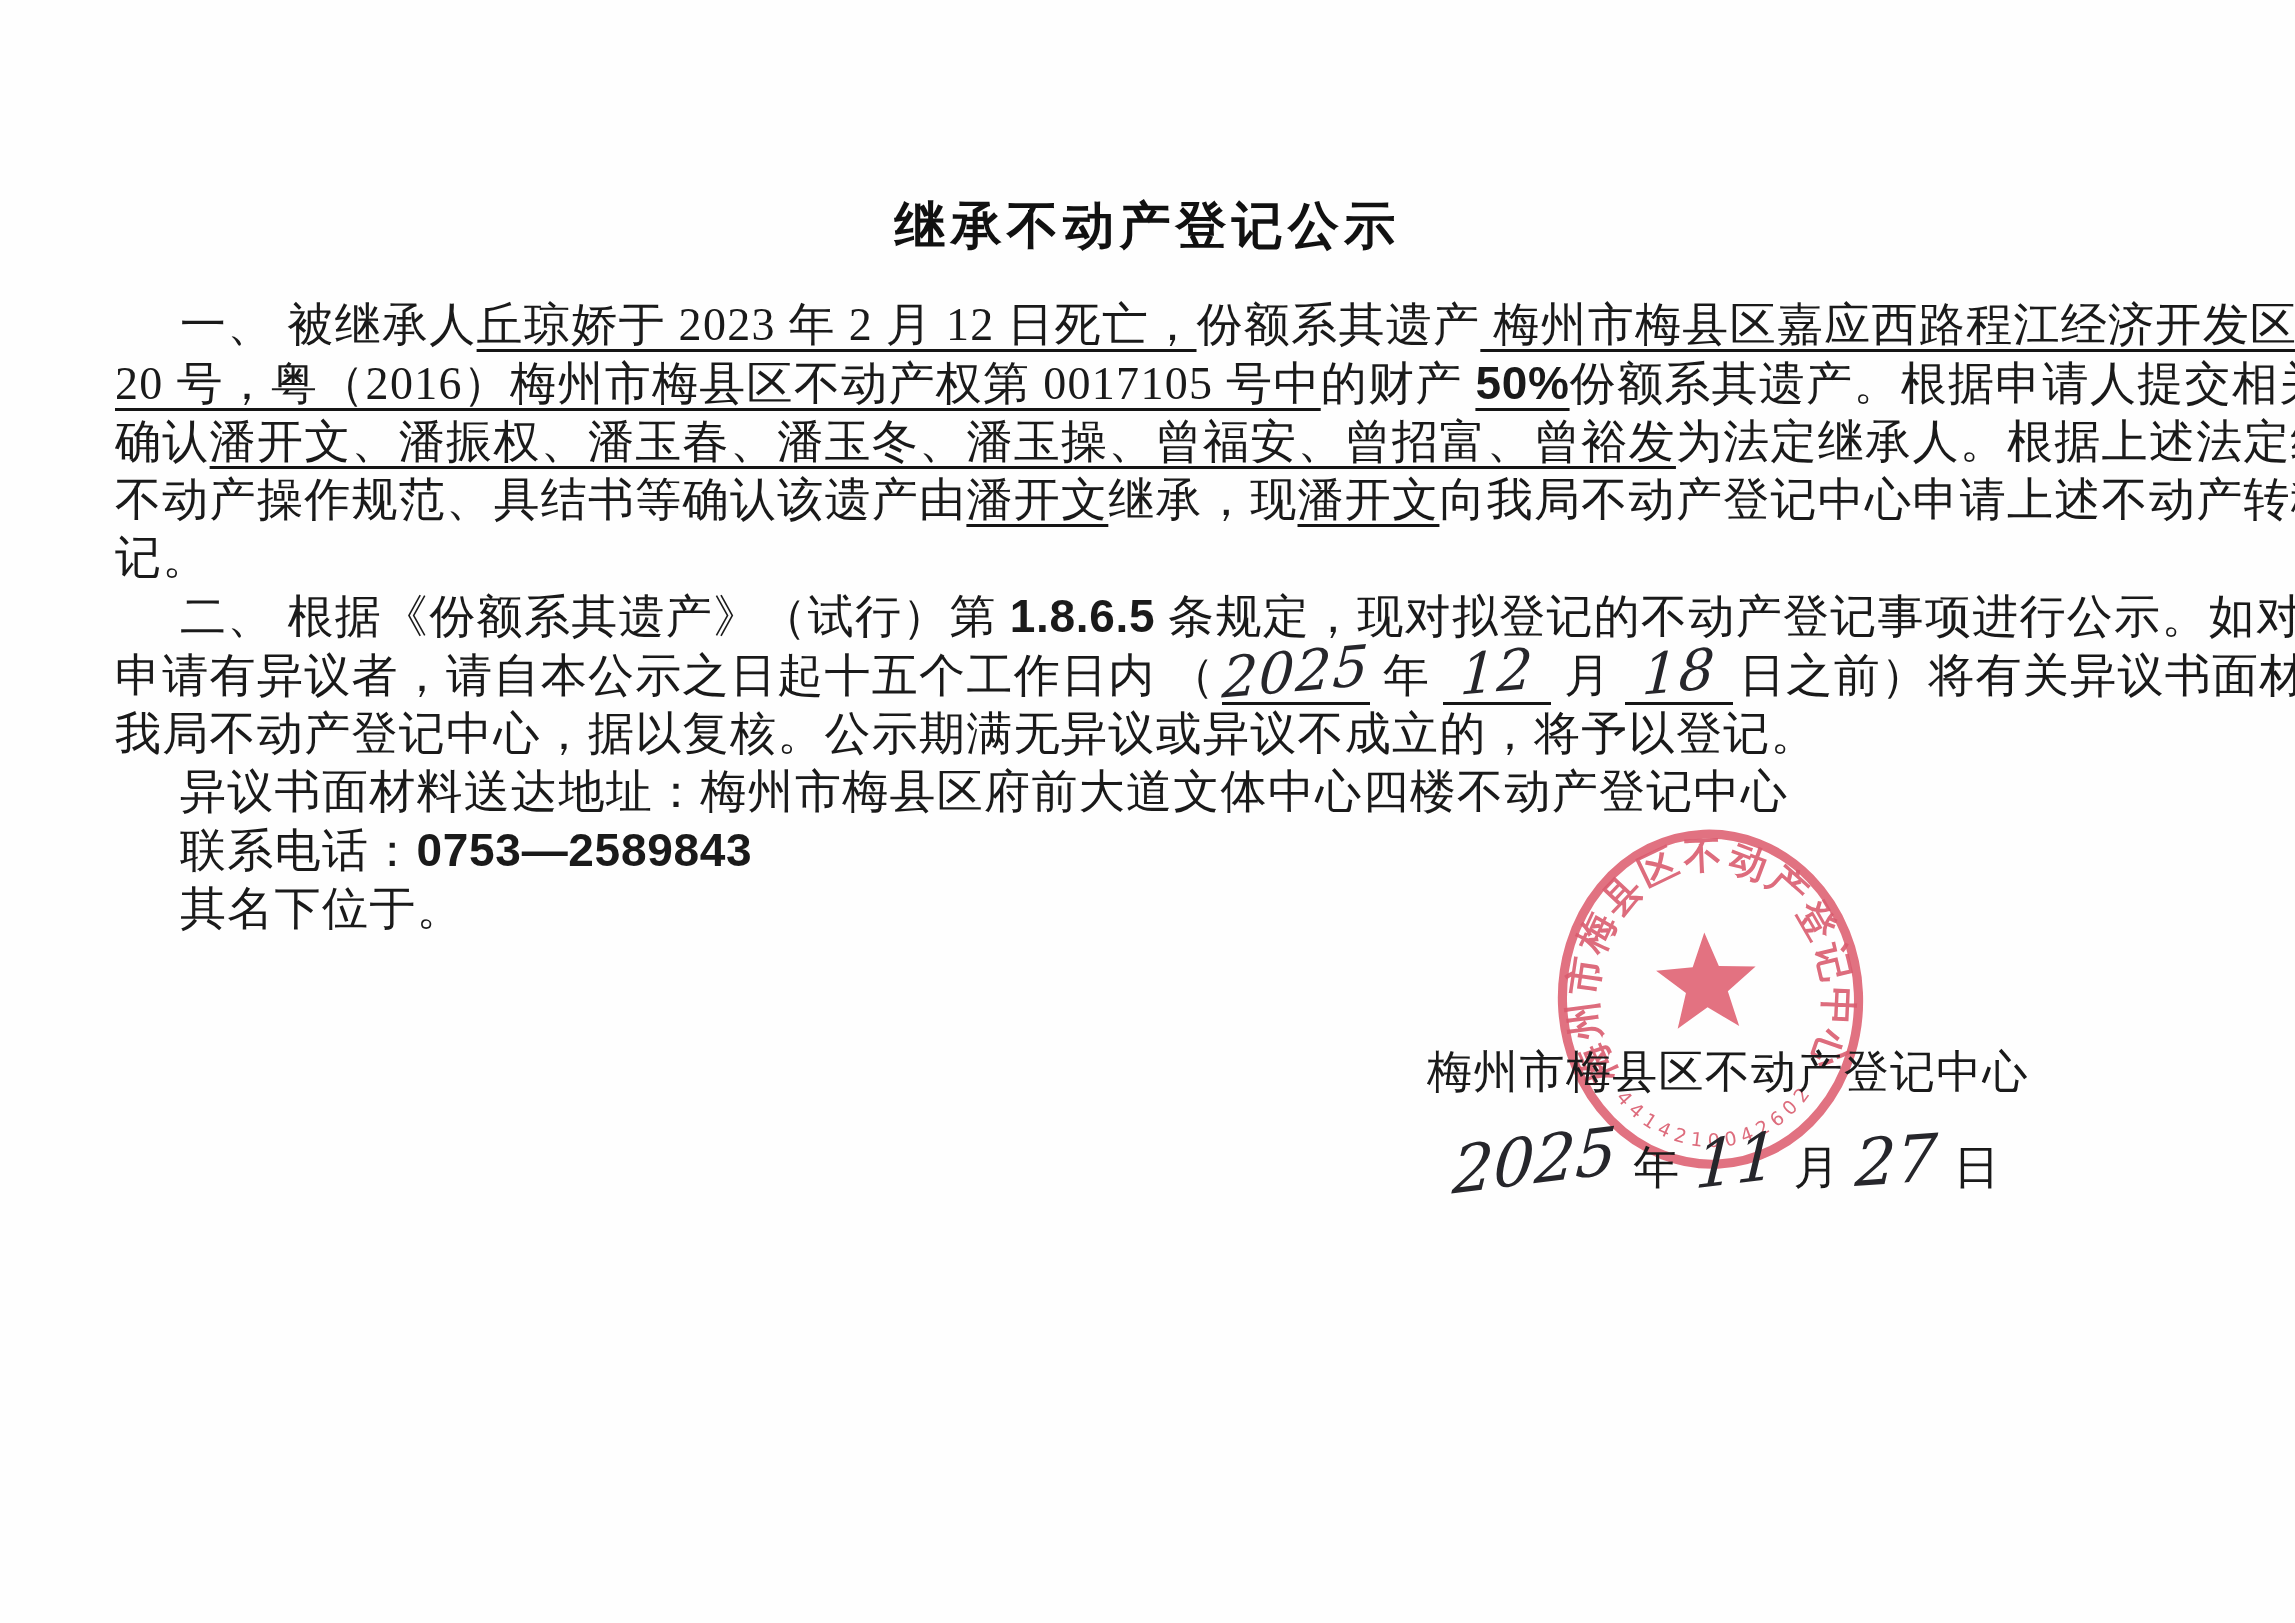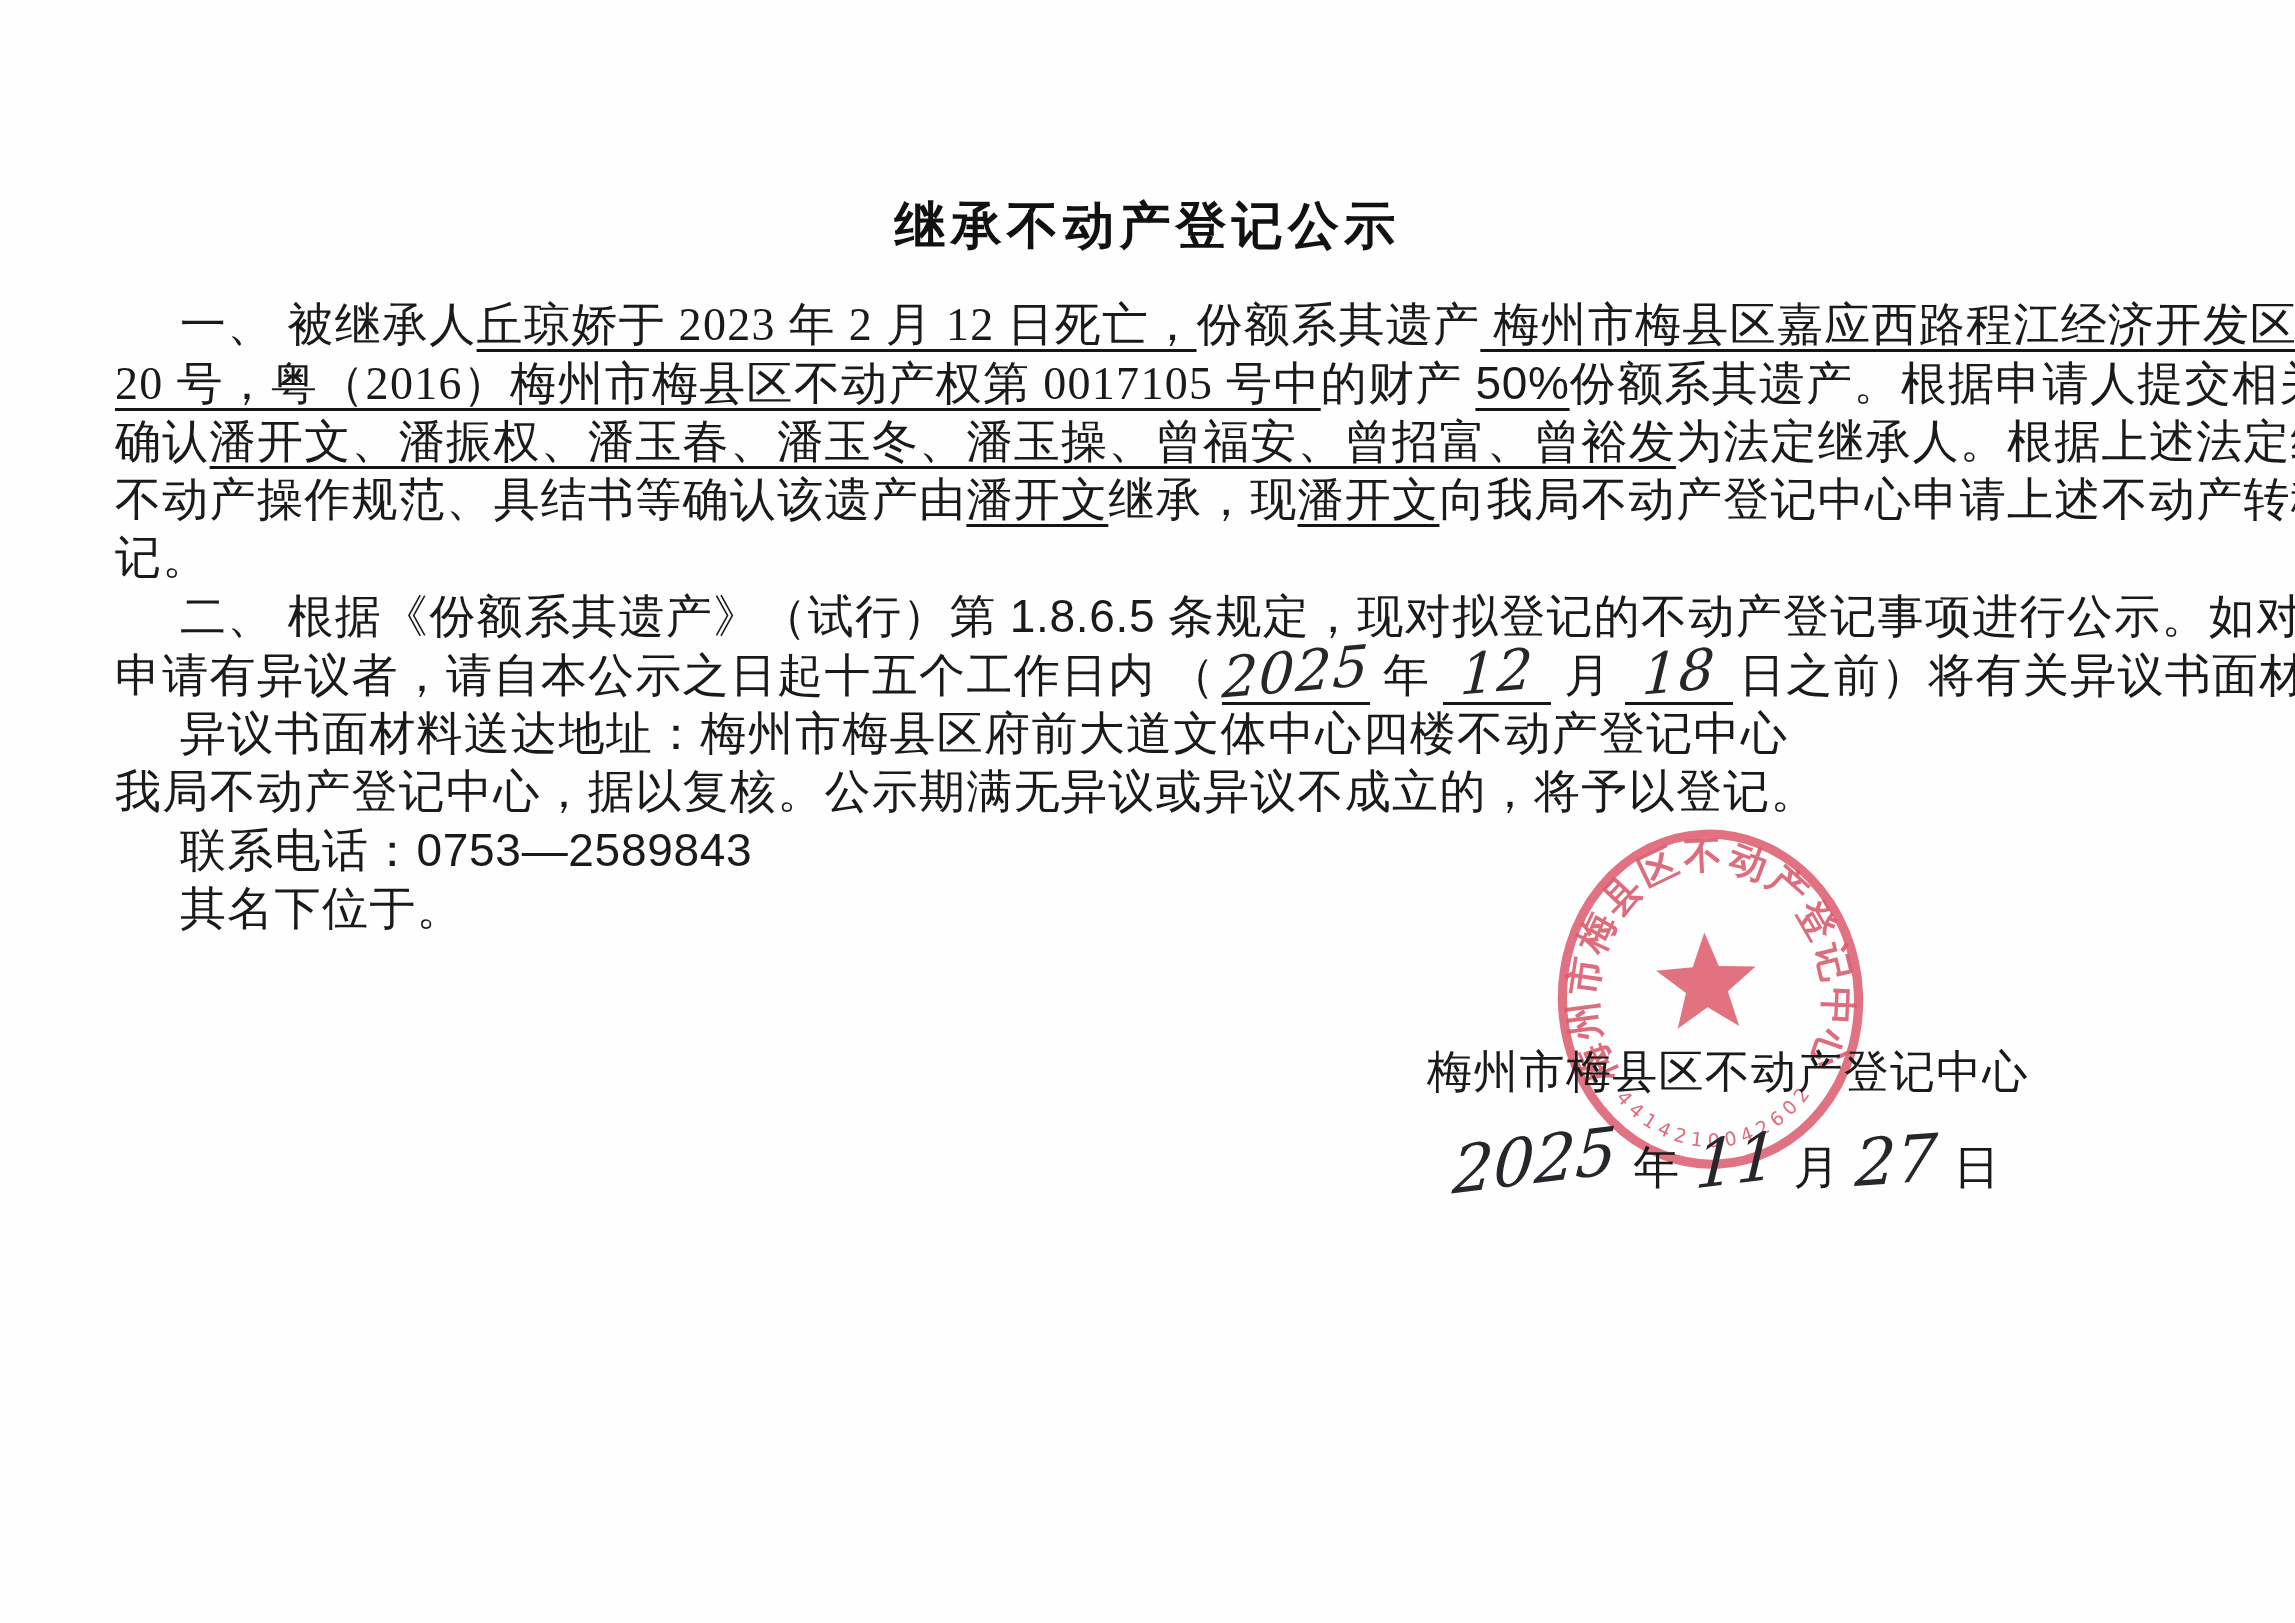--- a/index.html
+++ b/index.html
@@ -19,21 +19,21 @@
   }
   .line{ white-space:nowrap; }
   .ind{ text-indent:65px; }
   .gap{ }
   .u{
     text-decoration:underline;
     text-decoration-thickness:3.3px;
     text-underline-offset:8.5px;
     text-decoration-color:#151515;
   }
-  .num{ font-family:"Liberation Sans","DejaVu Sans",sans-serif; font-weight:400; letter-spacing:0.7px; }
+  .num{ font-family:"Liberation Sans","DejaVu Sans",sans-serif; font-weight:700; letter-spacing:0.7px; }
   .blank{
     display:inline-block; min-width:108px; text-align:center;
     border-bottom:3.9px solid #161616; margin:0 6.5px; line-height:52px;
   }
   .hand{
     display:inline-block; font-family:"DejaVu Serif",serif; font-style:italic;
     font-size:56px; color:#26262b; transform:rotate(-5deg) skewX(-8deg);
   }
   .dsep{ margin:0 6.5px; }
   .signature{
@@ -68,23 +68,23 @@
     <div class="line"><span>确认</span><span class="u">潘开文、潘振权、潘玉春、潘玉冬、潘玉操、曾福安、曾招富、曾裕发</span><span>为法定继承人。根据上述法定继承</span></div>
 
     <div class="line"><span>不动产操作规范、具结书等确认该遗产由</span><span class="u">潘开文</span><span>继承，现</span><span class="u">潘开文</span><span>向我局不动产登记中心申请上述不动产转移登</span></div>
 
     <div class="line"><span>记。</span></div>
 
     <div class="line ind"><span>二、 根据《份额系其遗产》（试行）第 </span><span class="num">1.8.6.5</span><span> 条规定，现对拟登记的不动产登记事项进行公示。如对该</span></div>
 
     <div class="line"><span>申请有异议者，请自本公示之日起十五个工作日内 （</span><span class="blank"><span class="hand">2025</span></span><span class="dsep">年</span><span class="blank"><span class="hand">12</span></span><span class="dsep">月</span><span class="blank"><span class="hand">18</span></span><span>日之前）将有关异议书面材料送达</span></div>
 
+    <div class="line"><span>我局不动产登记中心，据以复核。公示期满无异议或异议不成立的，将予以登记。</span></div>
+
     <div class="line ind"><span>异议书面材料送达地址：梅州市梅县区府前大道文体中心四楼不动产登记中心</span></div>
-
-    <div class="line"><span>我局不动产登记中心，据以复核。公示期满无异议或异议不成立的，将予以登记。</span></div>
 
     <div class="line ind gap"><span>联系电话：</span><span class="num">0753—2589843</span></div>
 
     <div class="line ind gap"><span>其名下位于。</span></div>
 
   </div>
 
   <svg class="seal" viewBox="0 0 490 545" xmlns="http://www.w3.org/2000/svg">
     <defs>
       <path id="sealArcTop" d="M 107,395 A 175 200 0 1 1 383,395" fill="none"></path>

